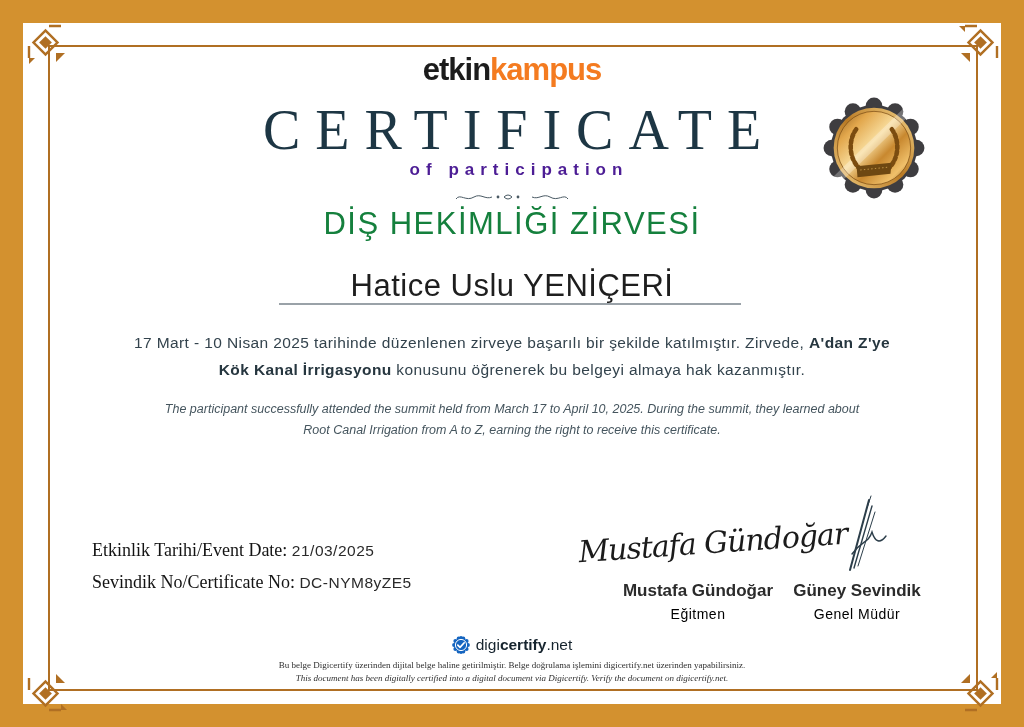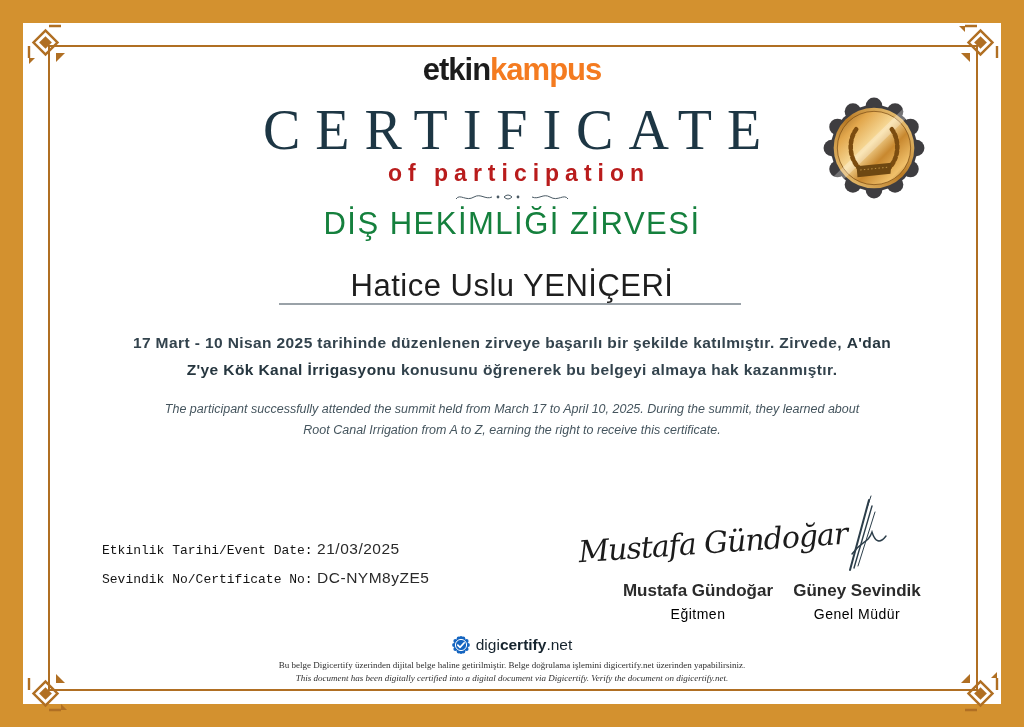--- a/index.html
+++ b/index.html
@@ -21,39 +21,39 @@
 
   .logo { top:52px; font-size:31px; font-weight:bold; letter-spacing:-1px; }
   .logo .lg-black { color:#1c1c1c; }
   .logo .lg-orange { color:#F47B20; }
 
   .cert-title {
     top:98px; font-family:"Liberation Serif", serif; font-weight:normal;
     font-size:56px; letter-spacing:15px; padding-left:15px; color:#1D3644;
   }
   .cert-sub {
-    top:160px; font-size:23px; font-weight:bold; letter-spacing:6px; padding-left:14px;
-    color:#b91c1c; text-transform:lowercase;
+    top:160px; font-size:17px; font-weight:bold; letter-spacing:6px; padding-left:14px;
+    color:#4c1d95; text-transform:lowercase;
   }
   .flourish { top:190px; height:14px; }
   .event-title { top:206px; font-size:31px; font-weight:normal; letter-spacing:1.5px; color:#15803d; }
 
   .participant { top:268px; font-size:31px; font-weight:normal; color:#1e1e1e; letter-spacing:0.5px; }
   .name-line { position:absolute; top:303px; left:279px; width:462px; height:2px; background:#9aa2a8; }
 
   .body-tr { top:329px; }
-  .body-tr .inner-w { display:inline-block; width:770px; font-size:15.5px; line-height:27px; color:#33434D; letter-spacing:0.4px;font-weight:bold; }
+  .body-tr .inner-w { display:inline-block; width:770px; font-size:15.5px; line-height:27px; color:#33434D; letter-spacing:0.4px; }
   .body-tr b { color:#26363f; }
 
   .body-en { top:399px; }
   .body-en .inner-w { display:inline-block; width:720px; font-style:italic; font-size:12.5px; line-height:21px; color:#45555E; }
 
   .detail-block { position:absolute; left:92px; top:540px; }
   .detail-row { margin-bottom:11px; white-space:nowrap; }
-  .detail-label { font-family:Liberation Mono, monospace; font-size:13px; color:#141414;margin-left:10px; }
+  .detail-label { font-family:Liberation Serif, serif; font-size:18px; color:#141414; }
   .detail-value { font-size:15.5px; color:#2a2a2a; letter-spacing:0.5px; }
 
   .sig-block { position:absolute; text-align:center; }
   .sig-1 { left:578px; top:505px; width:240px; }
   .sig-2 { left:768px; top:492px; width:178px; }
   .sig-script {
     font-family:"DejaVu Serif", serif; font-style:italic; font-size:30px; color:#1b1b1b;
     transform:rotate(-4deg); height:72px; line-height:78px; white-space:nowrap; letter-spacing:-1px;
   }
   .sig-scribble { height:85px; }

